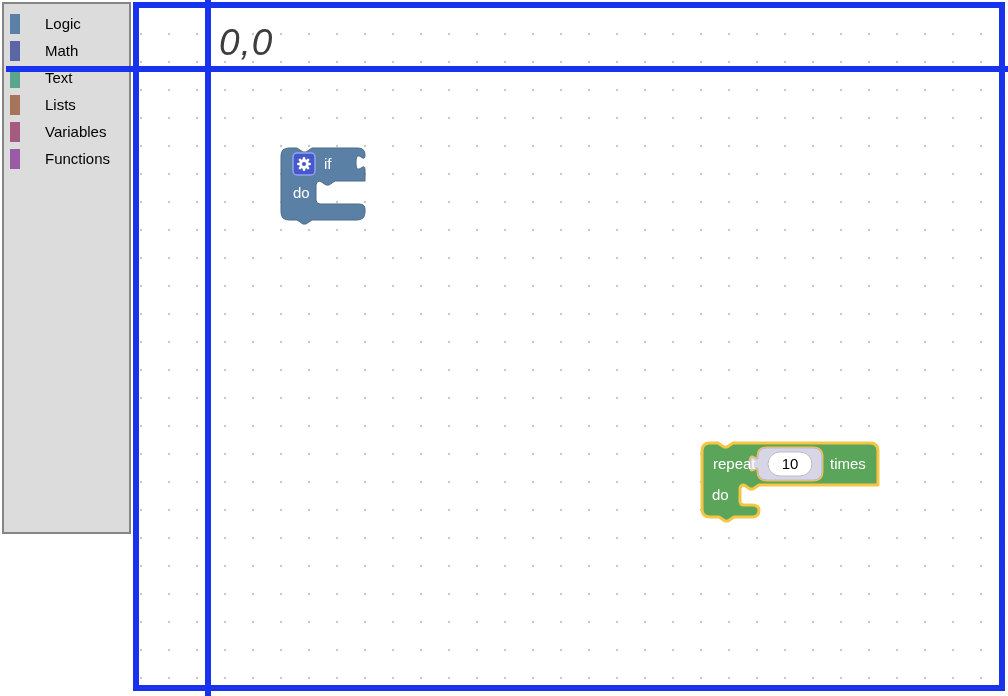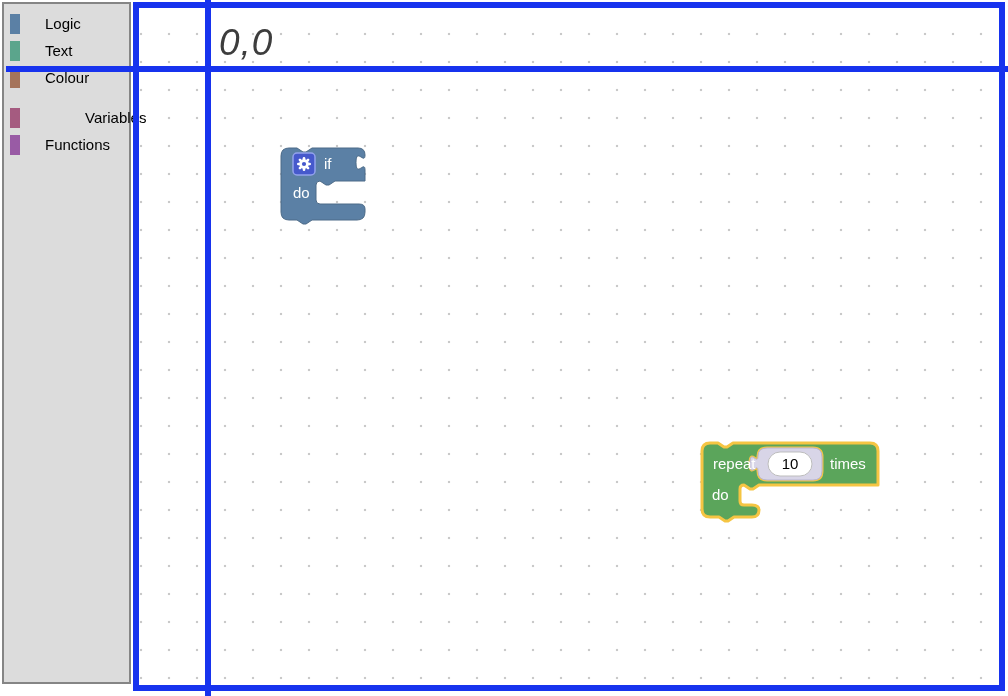--- a/index.html
+++ b/index.html
@@ -7,24 +7,24 @@
               font-family:"Liberation Sans", sans-serif; }
   #stage { position:relative; width:1008px; height:696px; background:#fff; }
 
   
   #workspace { position:absolute; left:130px; top:0; width:878px; height:696px;
     background-color:#fff;
     background-image:radial-gradient(circle, #c9c9c9 1.3px, transparent 1.6px);
     background-size:28px 28px; background-position:-3px -8px; z-index:0; }
 
   
-  #toolbox { position:absolute; left:2px; top:2px; width:129px; height:682px;
+  #toolbox { position:absolute; left:2px; top:2px; width:129px; height:532px;
     background:#dcdcdc; border:2px solid #858585; z-index:2; padding-top:6px; }
   .cat-row { height:27px; display:flex; align-items:center; cursor:pointer; }
-  .cat-row.gap { margin-top:13px;gap:40px; }
+  .cat-row.gap { margin-top:0; }
   .cat-bar { width:10px; height:20px; margin-left:6px; flex:none; }
   .cat-label { margin-left:25px; font-size:15px; color:#000; white-space:nowrap; }
 
   
   .ann-hline { position:absolute; left:6px; top:66px; width:1002px; height:6px; z-index:10; }
   .ann-vline { position:absolute; left:205px; top:0; width:6px; height:696px; z-index:10; }
   .ann-rect  { position:absolute; left:133px; top:2px; width:872px; height:689px;
                border:6px solid #1733ee; z-index:9; pointer-events:none; }
   .origin-label { position:absolute; left:219px; top:22px; font-size:37px;
                color:#3d3d3d; z-index:11; letter-spacing:1px;font-style:italic; }
@@ -42,26 +42,30 @@
 <div id="stage">
 
   <div id="workspace"></div>
 
   <div id="toolbox">
     <div class="cat-row">
       <span class="cat-bar" style="background-color: rgb(91, 128, 165);"></span>
       <span class="cat-label">Logic</span>
     </div>
     <div class="cat-row">
+      <span class="cat-bar" style="background-color: rgb(91, 103, 165);"></span>
+      <span class="cat-label">Math</span>
+    </div>
+    <div class="cat-row">
       <span class="cat-bar" style="background-color: rgb(91, 165, 140);"></span>
       <span class="cat-label">Text</span>
     </div>
     <div class="cat-row">
       <span class="cat-bar" style="background-color: rgb(165, 116, 91);"></span>
-      <span class="cat-label">Colour</span>
+      <span class="cat-label">Lists</span>
     </div>
     <div class="cat-row gap">
       <span class="cat-bar" style="background-color: rgb(165, 91, 128);"></span>
       <span class="cat-label">Variables</span>
     </div>
     <div class="cat-row">
       <span class="cat-bar" style="background-color: rgb(153, 91, 165);"></span>
       <span class="cat-label">Functions</span>
     </div>
   </div>

